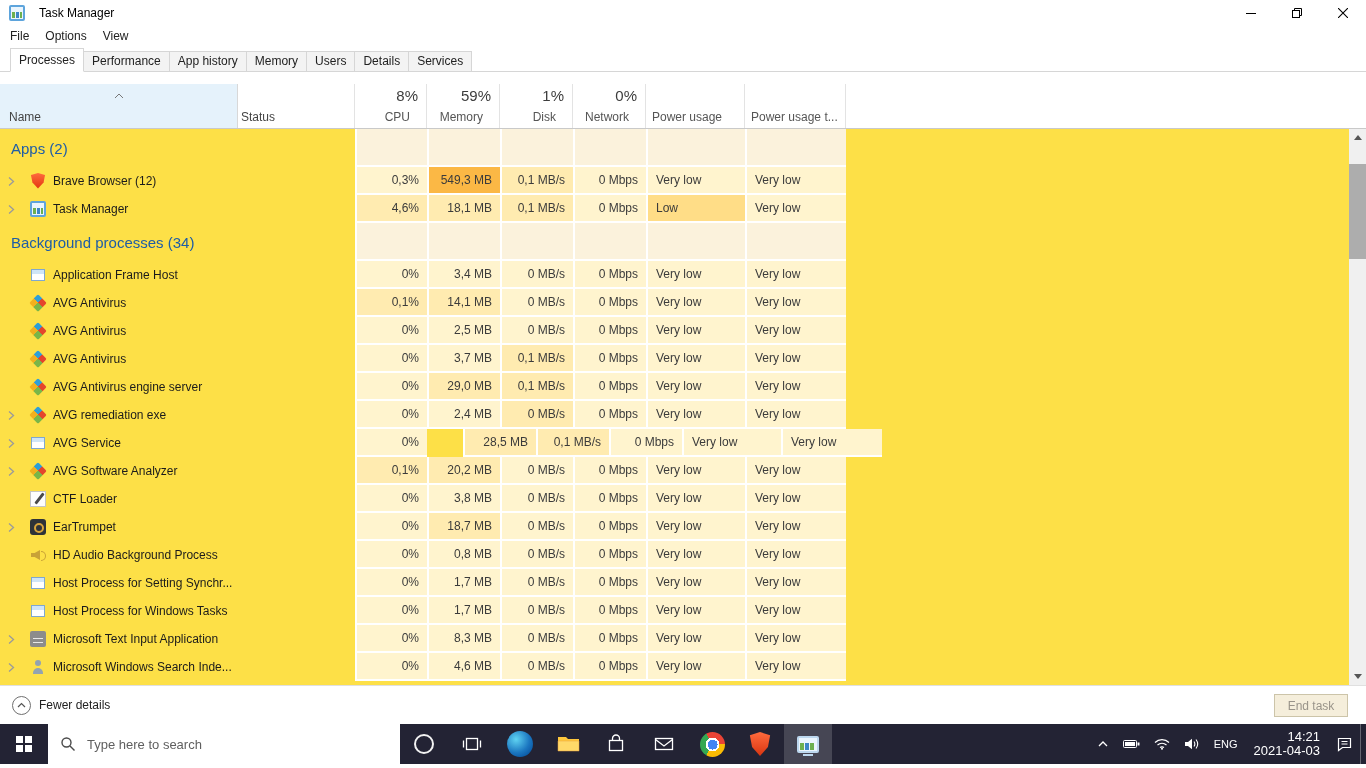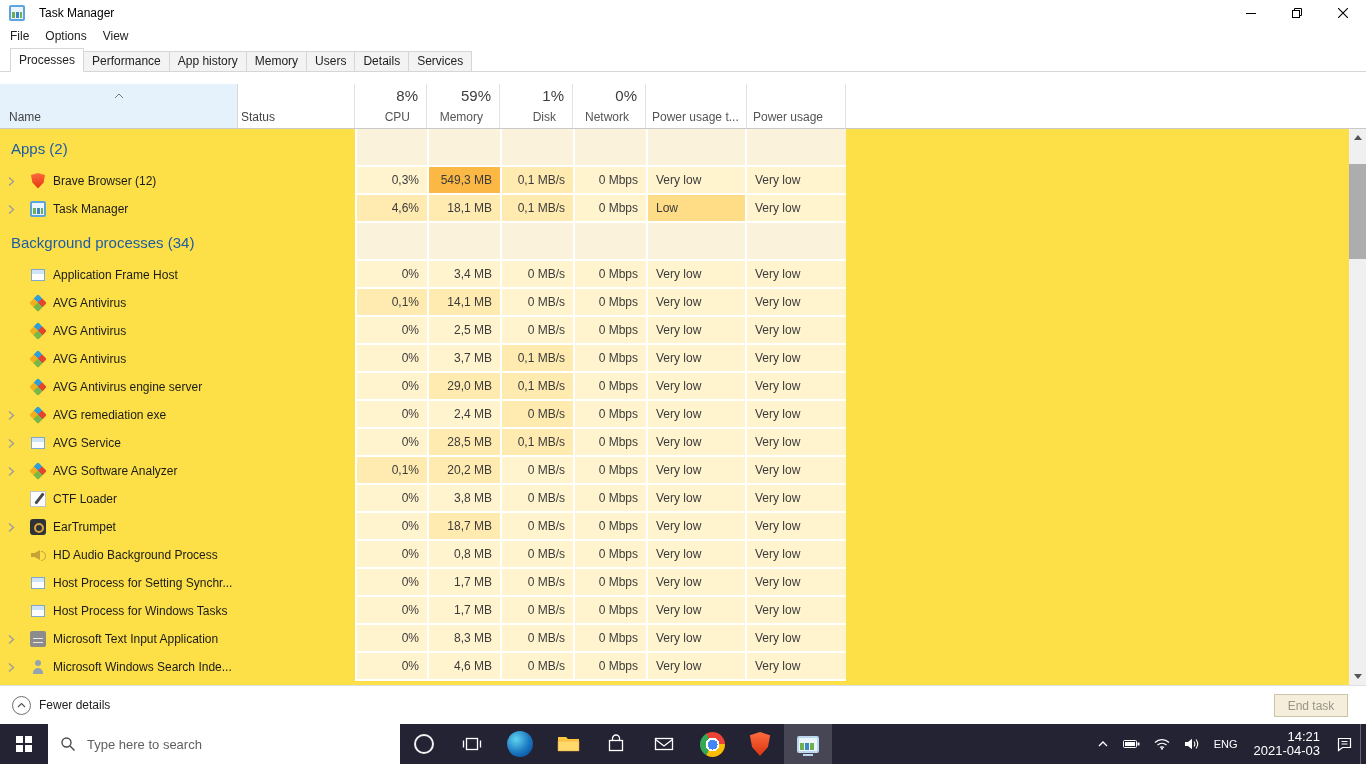--- a/index.html
+++ b/index.html
@@ -164,25 +164,25 @@
             <div class="hlabel">Memory</div>
           </div>
           <div class="hcol" style="width: 73px;">
             <div class="hpct">1%</div>
             <div class="hlabel">Disk</div>
           </div>
           <div class="hcol" style="width: 73px;">
             <div class="hpct">0%</div>
             <div class="hlabel">Network</div>
           </div>
+          <div class="hcol left" style="width: 99px;">
+            <div class="hlabel">Power usage</div>
+          </div>
           <div class="hcol left" style="width: 101px;">
             <div class="hlabel">Power usage t...</div>
-          </div>
-          <div class="hcol left" style="width: 99px;">
-            <div class="hlabel">Power usage</div>
           </div>
         </div>
     </div>
 
     <div class="tbody">
       <div id="tbody">
           <div class="row group">
             <div class="groupcell">
               <span class="grouplabel">Apps (2)</span>
             </div>
@@ -333,21 +333,21 @@
               <span class="chev">
                 <svg width="7" height="11" viewBox="0 0 7 11">
                   <path d="M1 1.5l4.5 4L1 9.5" fill="none" stroke="#9a9a9a" stroke-width="1.3"></path>
                 </svg>
               </span>
               <span class="pi pi-app-window"></span>
               <span class="pname">AVG Service</span>
             </div>
             <div class="statuscell"></div>
             <div class="vcell h1 num" style="width: 72px;">0%</div>
-            <div class="vcell h2 num" style="width: 73px;">28,5 MB</div>
+            <div class="vcell h2 num" style="width: 73px; margin-left: 36px;">28,5 MB</div>
             <div class="vcell h2 num" style="width: 73px;">0,1 MB/s</div>
             <div class="vcell h1 num" style="width: 73px;">0 Mbps</div>
             <div class="vcell h1 pow" style="width: 99px;">Very low</div>
             <div class="vcell h1 pow" style="width: 101px;">Very low</div>
           </div>
           <div class="row proc">
             <div class="namecell">
               <span class="chev">
                 <svg width="7" height="11" viewBox="0 0 7 11">
                   <path d="M1 1.5l4.5 4L1 9.5" fill="none" stroke="#9a9a9a" stroke-width="1.3"></path>

